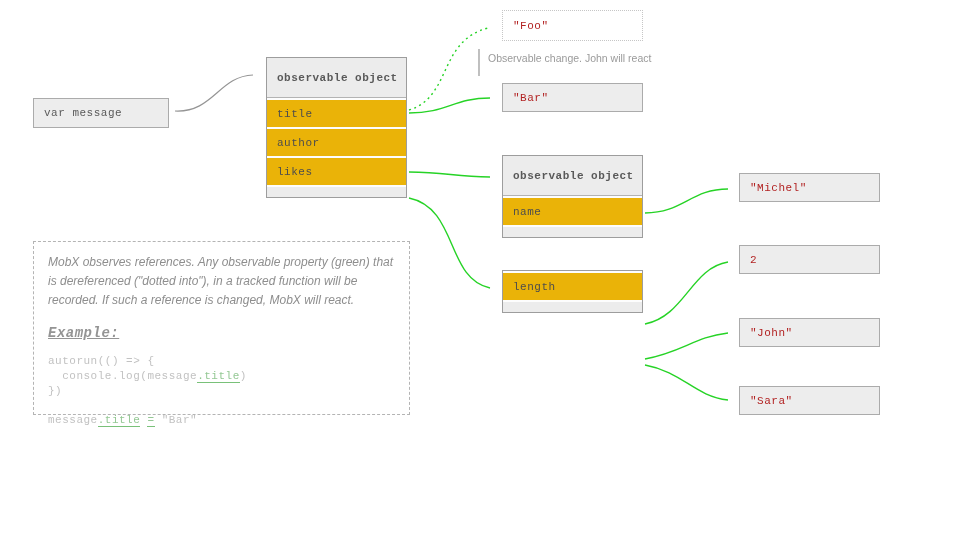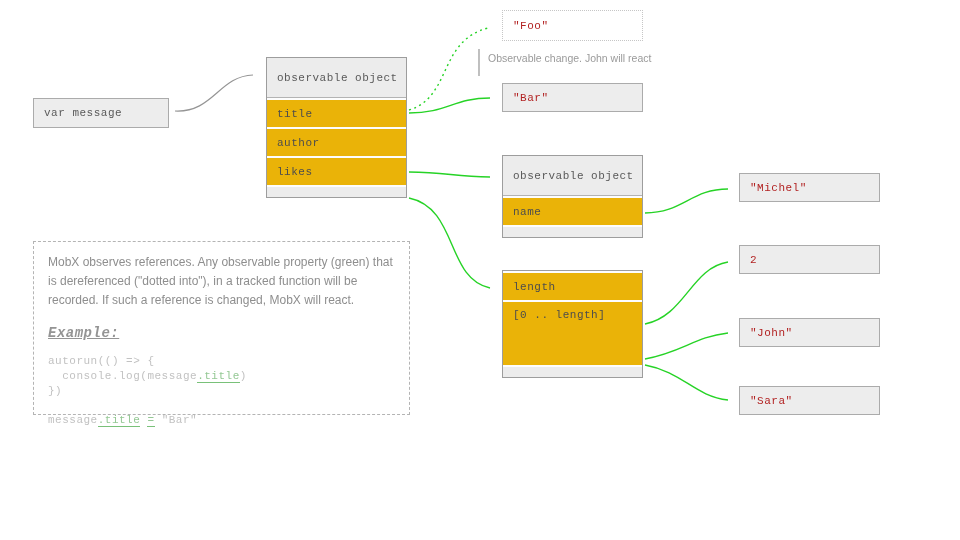--- a/index.html
+++ b/index.html
@@ -23,21 +23,21 @@
   .vbox.dotted-box{background:#ffffff;border:1px dotted #c6c6c6;height:31px;}
 
   
   .tbox{
     position:absolute;box-sizing:border-box;width:141px;
     background:#ececec;border:1px solid #9d9d9d;z-index:2;
   }
   .tbox .hdr{
     height:39px;border-bottom:1px solid #b3b3b3;
     display:flex;align-items:center;padding-left:10px;
-    font-size:11px;color:#595959;letter-spacing:0.5px;
+    font-size:11px;color:#595959;letter-spacing:0.5px;font-weight:bold;
   }
   .tbox .grow{
     height:27px;border-top:2px solid #fdfdfd;background:#eab308;
     display:flex;align-items:center;padding-left:10px;
     font-size:11px;color:#4d4d4d;letter-spacing:0.5px;
   }
   .tbox .grow.tall{height:56px;align-items:flex-start;padding-top:7px;box-sizing:content-box;}
   .tbox .ftr{height:10px;border-top:2px solid #fdfdfd;background:#ececec;}
 
   .annot{
@@ -47,21 +47,21 @@
   }
 
   
   .note{
     position:absolute;left:33px;top:241px;width:377px;height:174px;
     box-sizing:border-box;border:1px dashed #b4b4b4;background:#ffffff;
     padding:11px 10px 0 14px;z-index:2;
   }
   .note .para{
     font-family:"Liberation Sans","DejaVu Sans",sans-serif;
-    font-size:12px;line-height:19px;color:#8e8e8e;
+    font-style:italic;font-size:12px;line-height:19px;color:#8e8e8e;
   }
   .note .para span{display:block;white-space:pre;}
   .note .example{
     margin-top:15px;font-size:14px;font-weight:bold;font-style:italic;
     color:#949494;text-decoration:underline;letter-spacing:0.5px;
   }
   .note .code{margin-top:13px;font-size:11px;line-height:15px;color:#c2c2c2;letter-spacing:0.5px;}
   .note .code .cl{white-space:pre;}
   .note .code .cl.gap{margin-top:14px;}
   .note .code .gl{color:#94c894;border-bottom:1px solid #79c179;}
@@ -135,23 +135,20 @@
   </div>
 
   <div class="vbox" style="left:739px;top:173px;">
     <span>"Michel"</span>
   </div>
 
   <div class="tbox" style="left:502px;top:270px;">
     <div class="grow">
       <span>length</span>
     </div>
-    <div class="grow tall">
-      <span>[0 .. length]</span>
-    </div>
     <div class="ftr"></div>
   </div>
 
   <div class="vbox" style="left:739px;top:245px;">
     <span>2</span>
   </div>
 
   <div class="vbox" style="left:739px;top:318px;">
     <span>"John"</span>
   </div>

